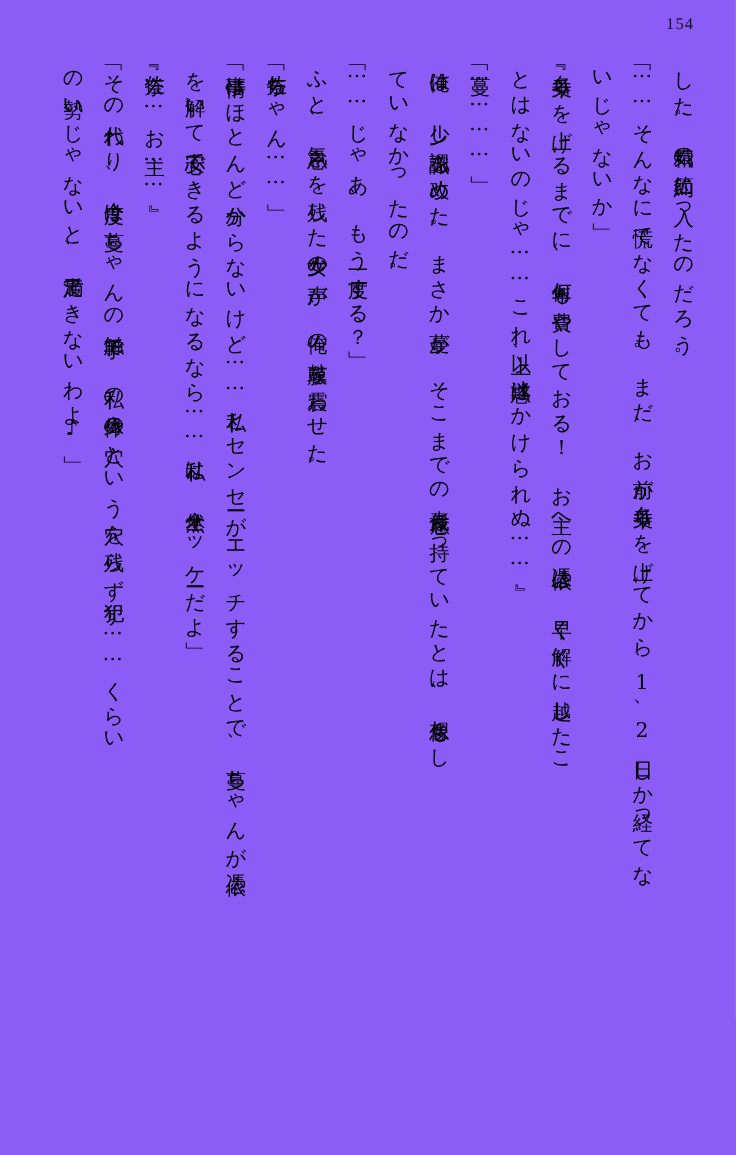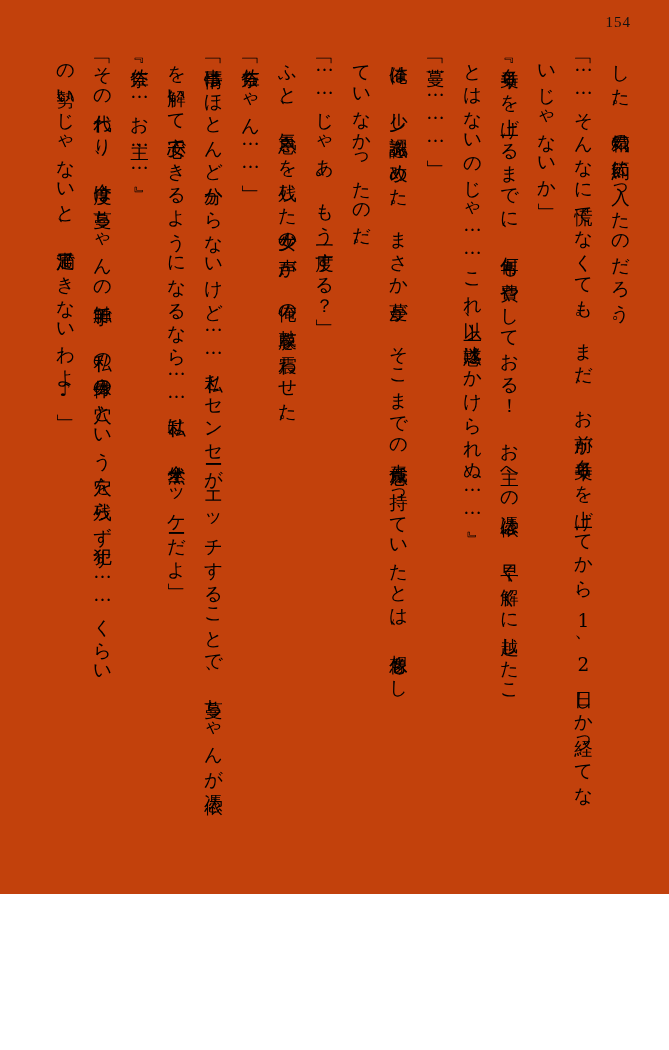--- a/index.html
+++ b/index.html
@@ -3,22 +3,22 @@
 <meta charset="utf-8">
 <style>
   html, body {
     margin: 0;
     padding: 0;
     background: #ffffff;
   }
   #page {
     position: relative;
     width: 669px;
-    height: 894px;
-    background: #c2410c;
+    height: 1050px;
+    background: #8b5cf6;
     overflow: hidden;
     font-family: "DejaVu Serif", "Liberation Serif", serif;
     color: #111111;
   }
   #page-number {
     position: absolute;
     top: 14px;
     right: 38px;
     font-size: 15px;
     letter-spacing: 1px;

